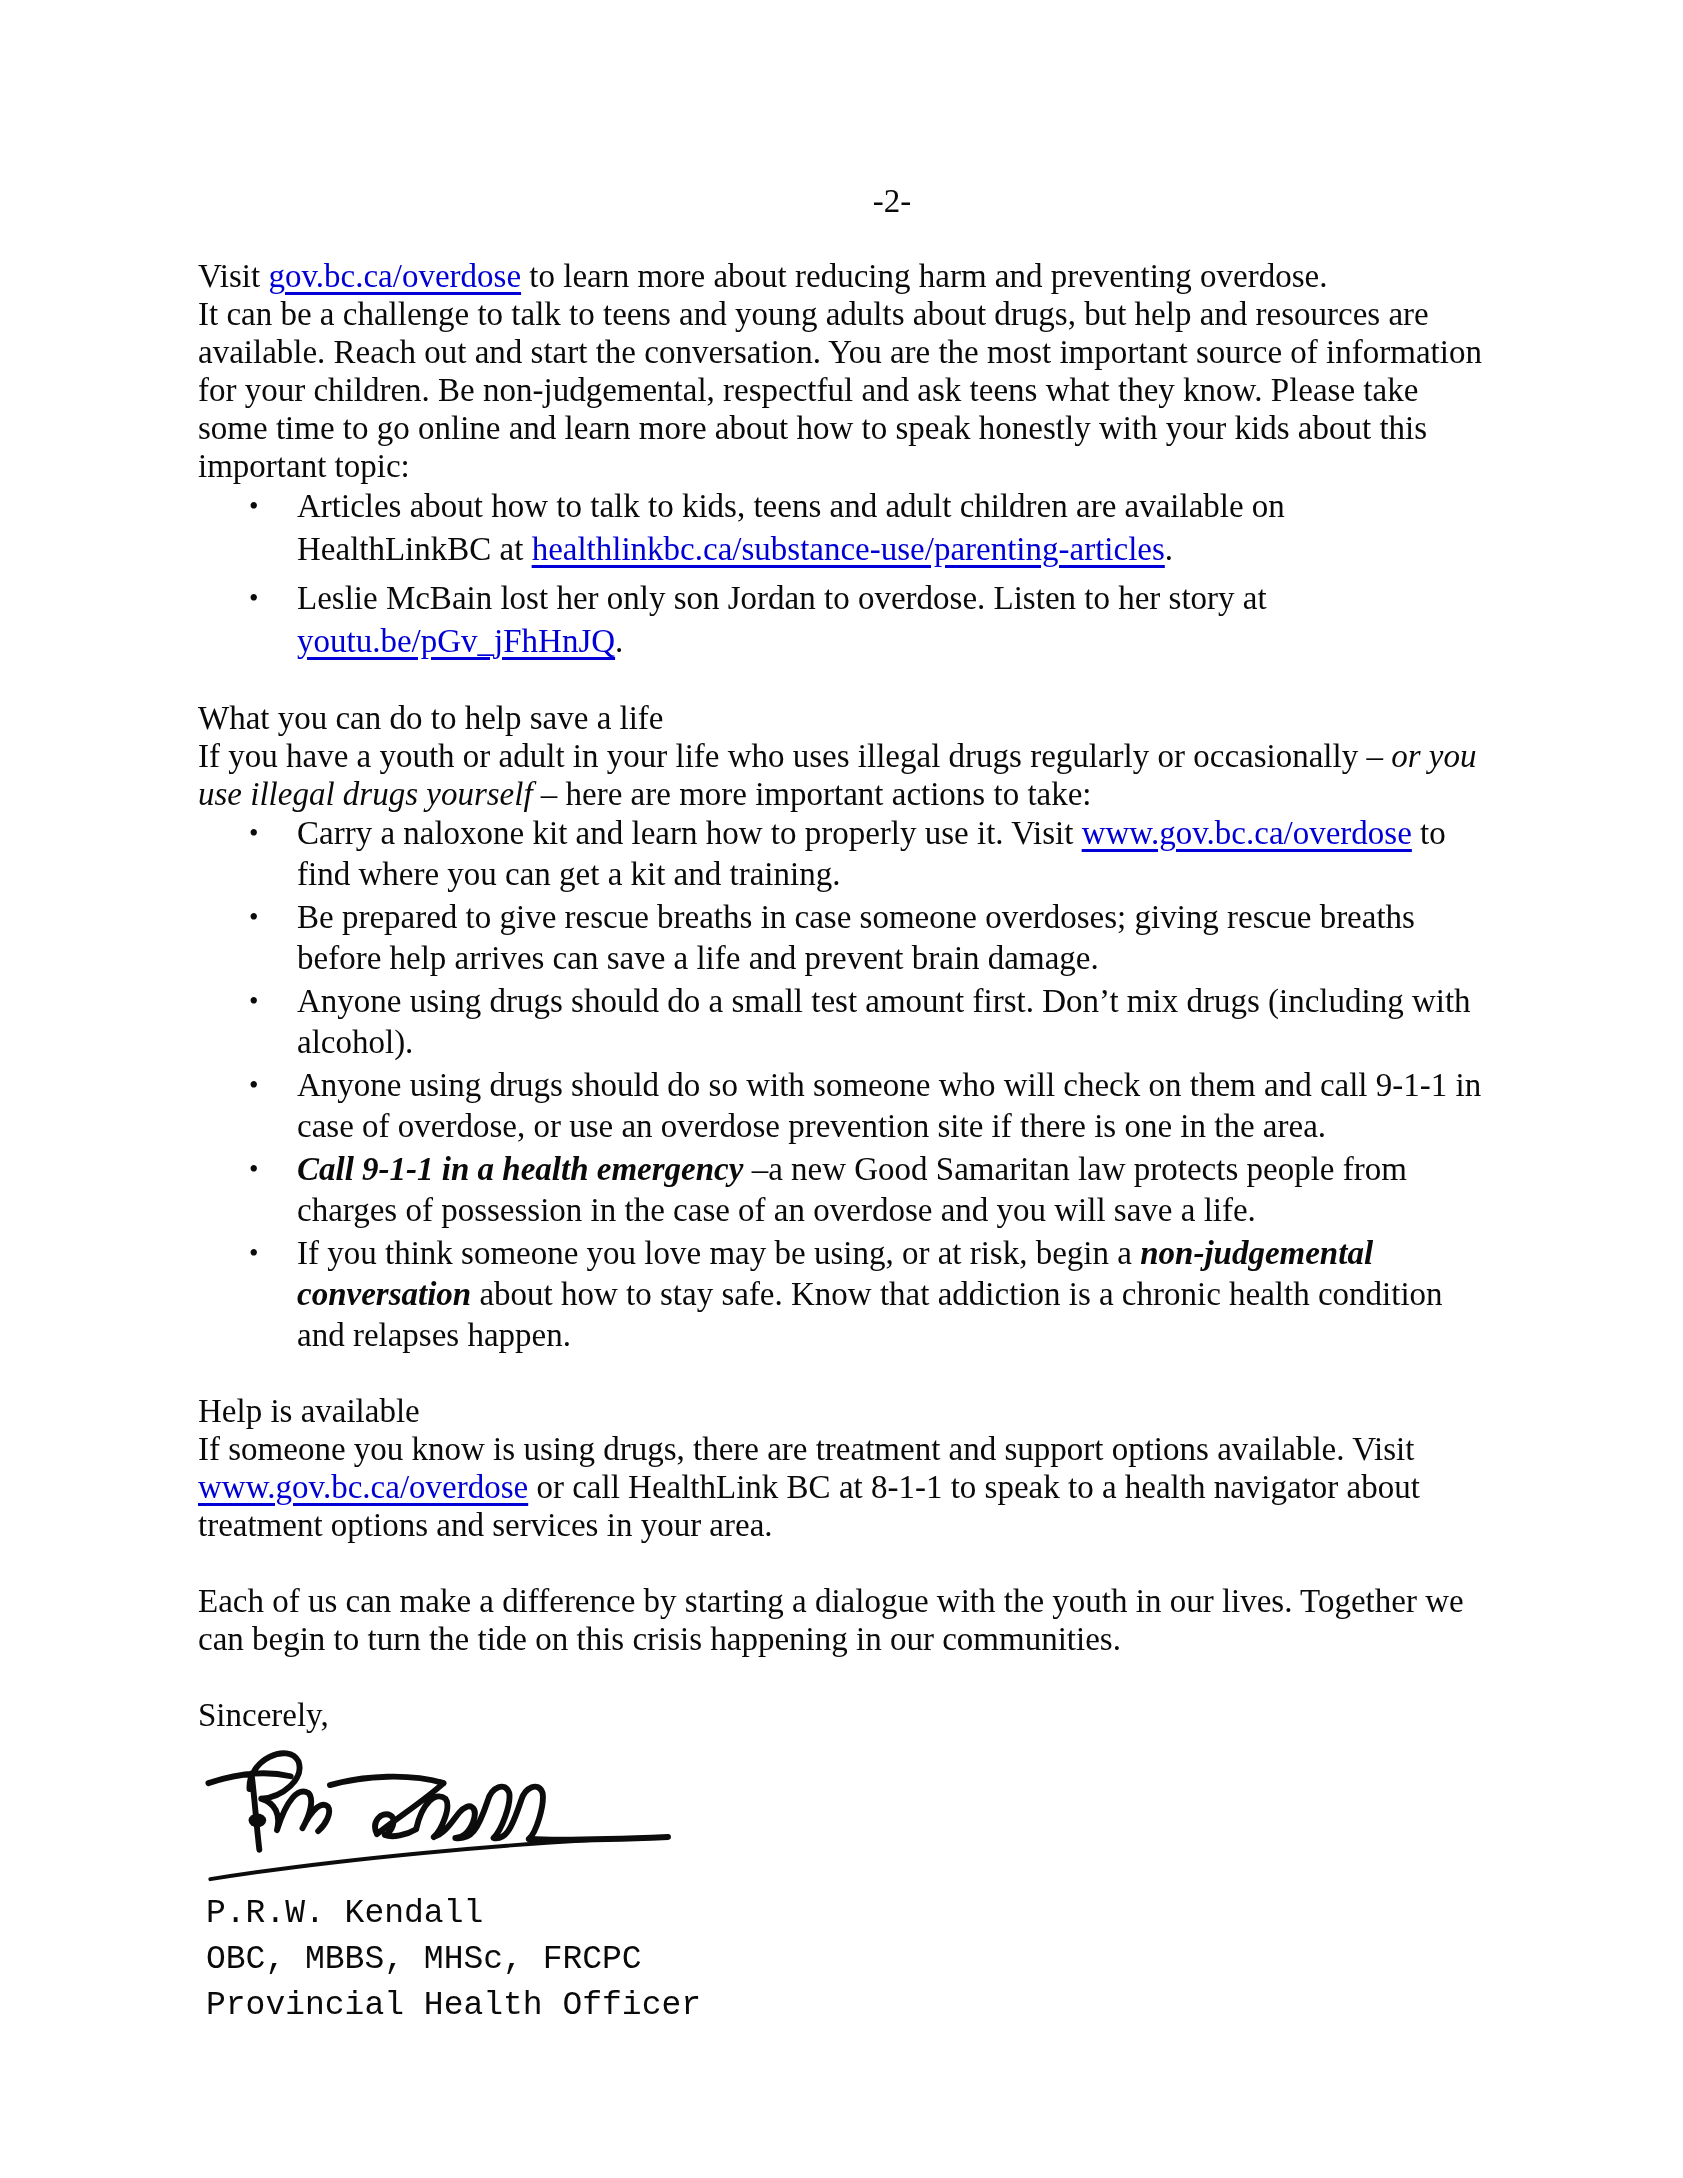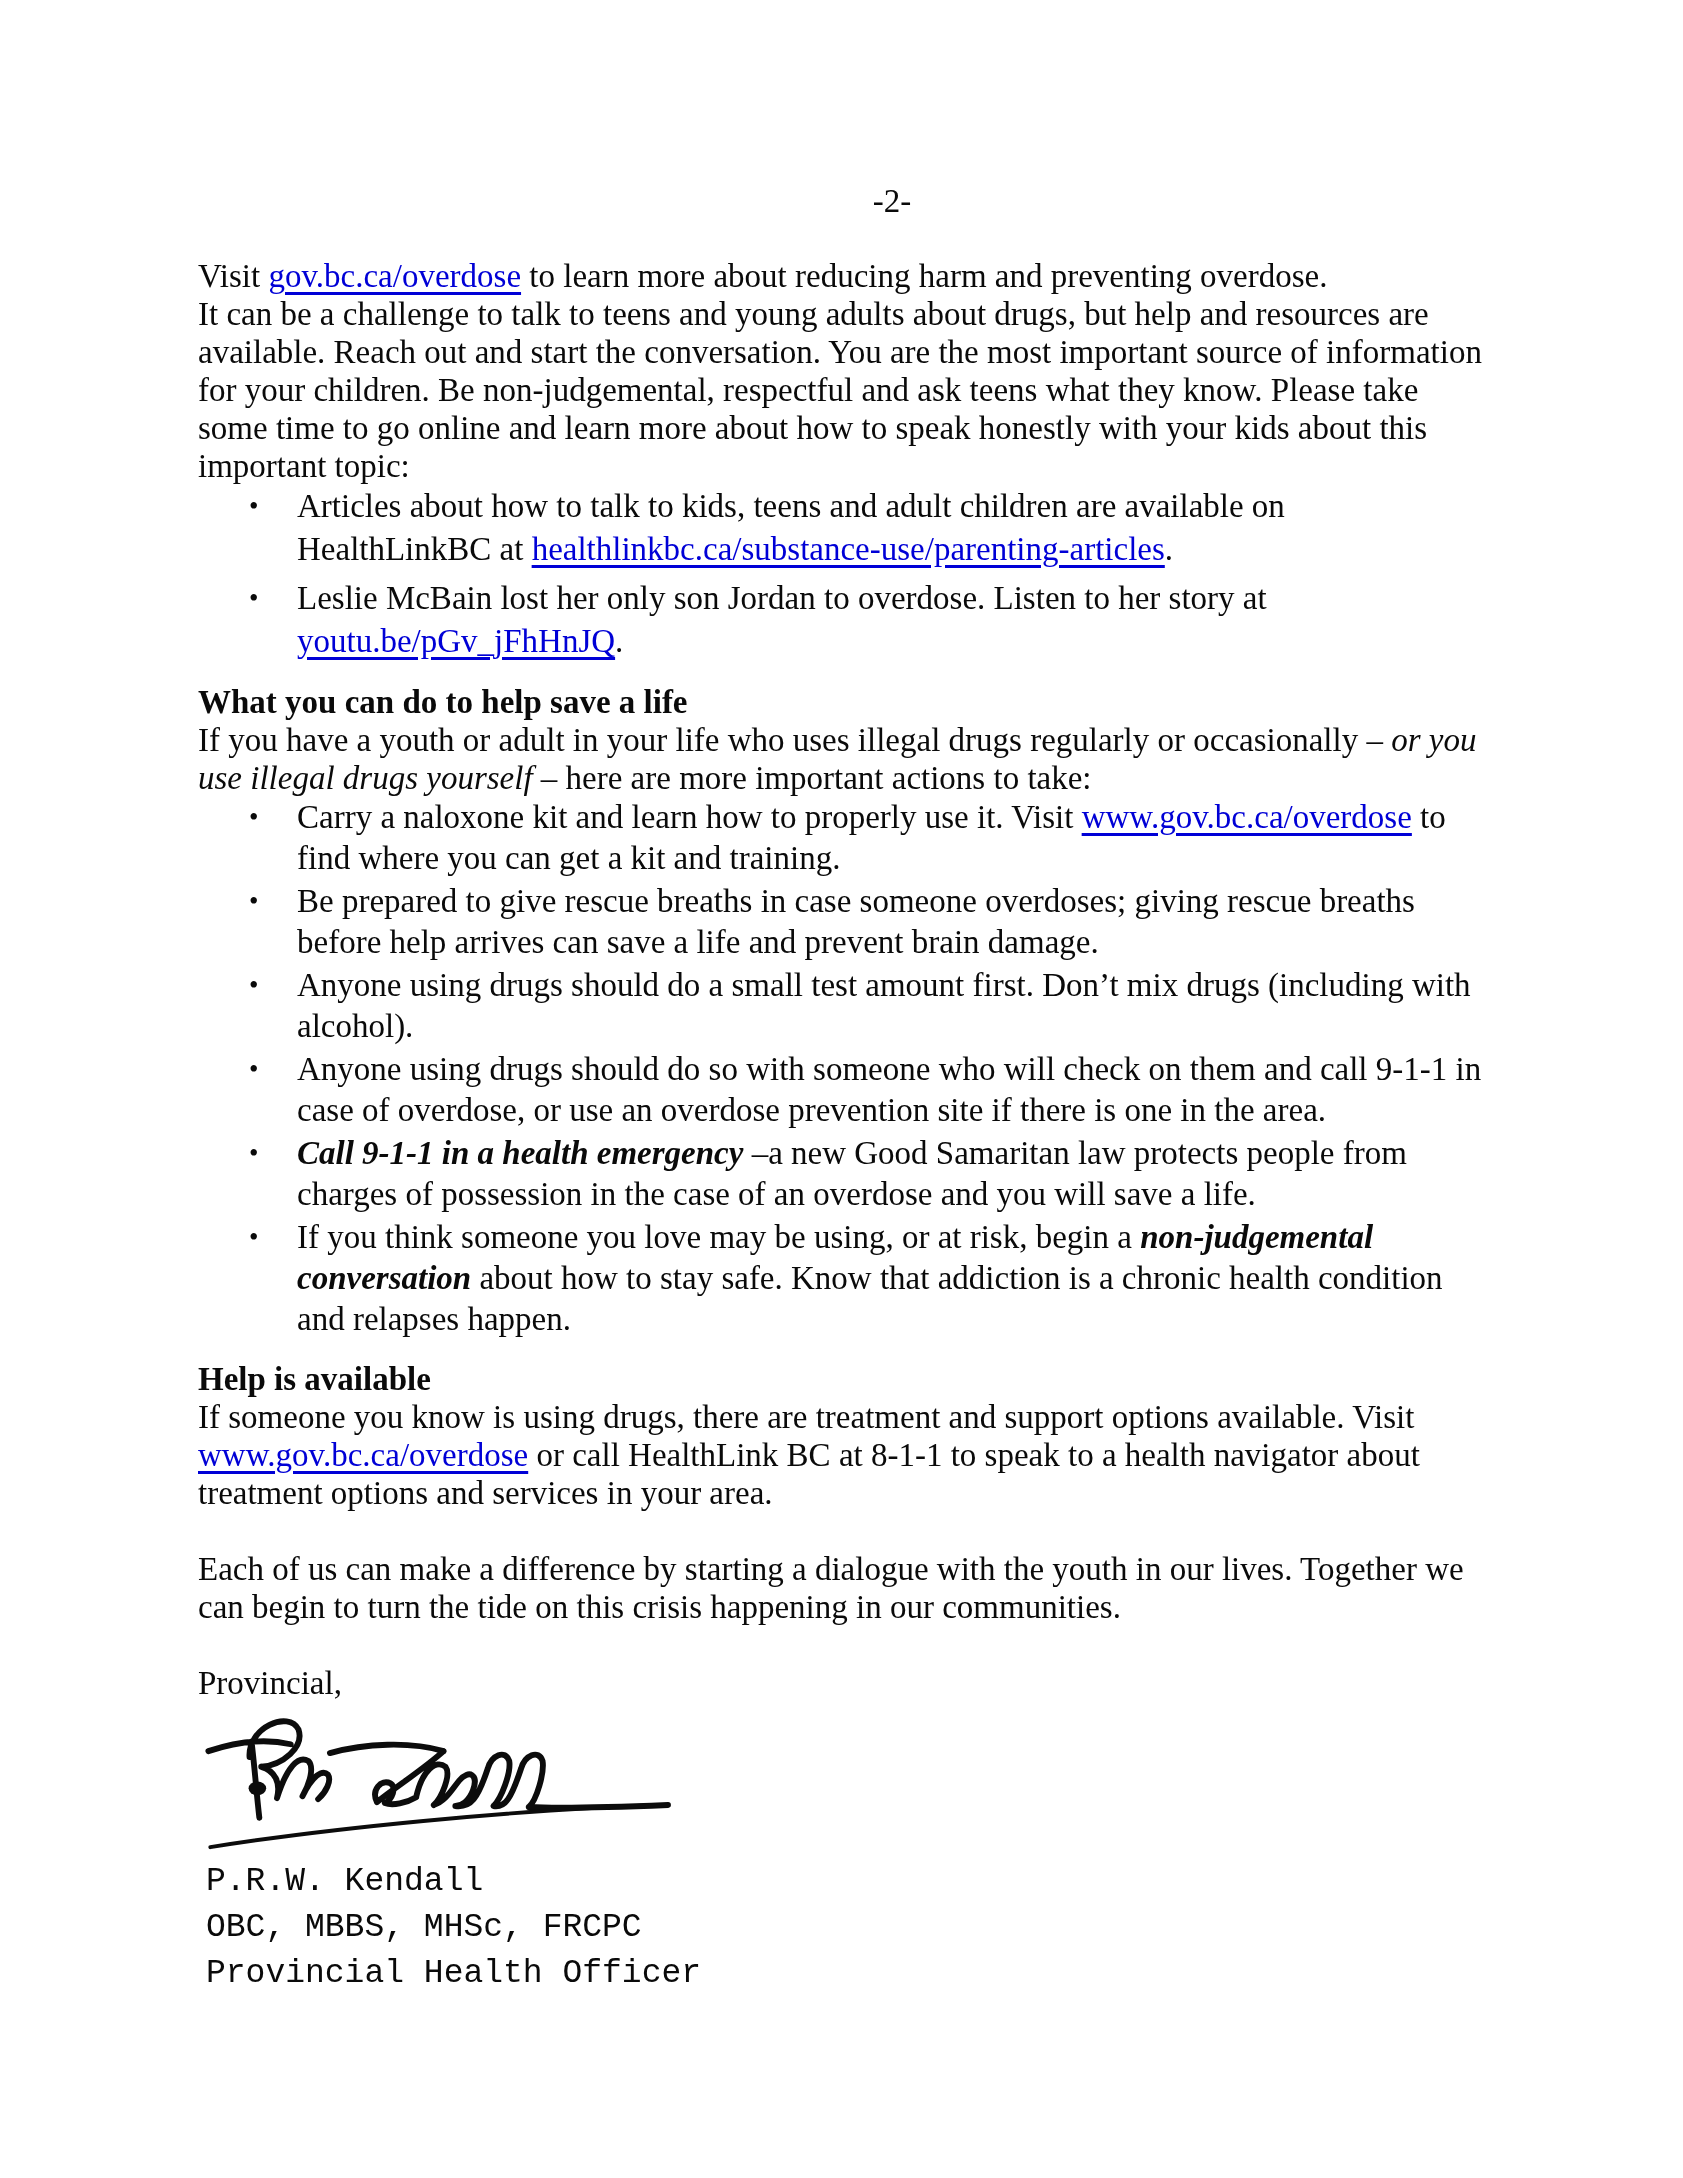--- a/index.html
+++ b/index.html
@@ -26,22 +26,22 @@
     text-align: center;
     padding-left: 101px;      
     margin-bottom: 37px;
   }
 
   .para { margin: 0; }
 
   h2.section-heading {
     font-size: inherit;
     line-height: 38px;
-    font-weight: bold;
-    margin-top: 20px;
+    font-weight: normal;
+    margin-top: 36px;
   }
 
   ul.bullet-list { list-style: none; }
   ul.resources-list { line-height: 43px; }
   ul.resources-list > li { margin-bottom: 6px; }
   ul.actions-list { line-height: 41px; }
   ul.actions-list > li { margin-bottom: 2px; }
 
   ul.bullet-list > li {
     position: relative;
@@ -121,21 +121,21 @@
         <span class="bullet-marker">•</span><span>If you think someone you love may be using, or at risk, begin a </span><strong class="run-bold">non-judgemental conversation</strong><span> about how to stay safe. Know that addiction is a chronic health condition and relapses happen.</span>
       </li>
     </ul>
 
     <h2 class="section-heading">Help is available</h2>
 
     <p class="para"><span>If someone you know is using drugs, there are treatment and support options available. Visit </span><a class="doc-link">www.gov.bc.ca/overdose</a><span> or call HealthLink BC at 8-1-1 to speak to a health navigator about treatment options and services in your area.</span></p>
 
     <p class="para spaced-para">Each of us can make a difference by starting a dialogue with the youth in our lives. Together we can begin to turn the tide on this crisis happening in our communities.</p>
 
-    <p class="para spaced-para">Provincial,</p>
+    <p class="para spaced-para">Sincerely,</p>
 
     <div class="signature-block">
       <svg width="495" height="147" viewBox="0 0 500 150" xmlns="http://www.w3.org/2000/svg" aria-hidden="true">
         <g fill="none" stroke="#0c0c0c" stroke-linecap="round" stroke-linejoin="round">
           <path stroke-width="6" d="
             M6,44 C36,34 64,31 90,37
             M50,34 C53,58 55,86 58,112
             M48,50 C46,20 88,2 98,22 C104,40 82,58 60,60
             M60,60 C74,64 80,76 76,92 C86,60 98,48 108,54 C114,60 110,76 102,90
             M102,90 C112,70 122,62 128,68 C132,74 126,86 118,93

